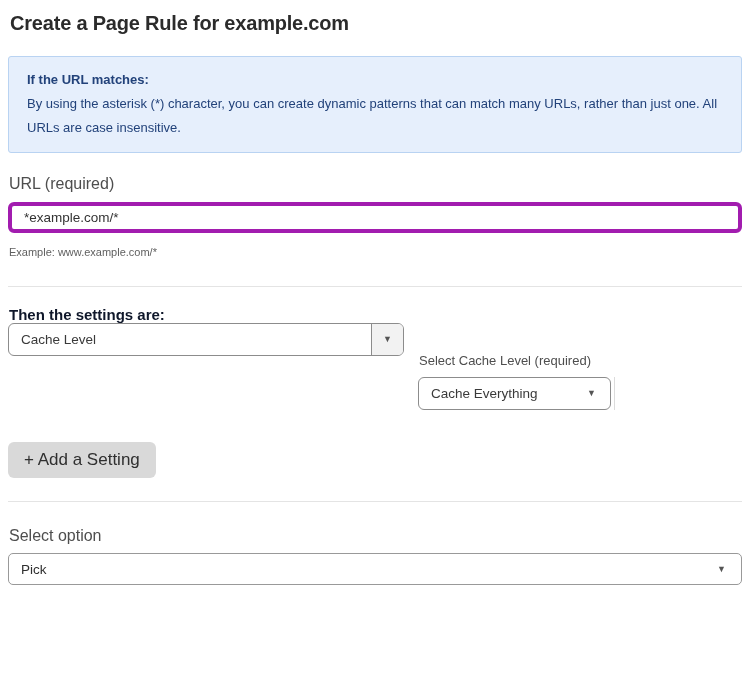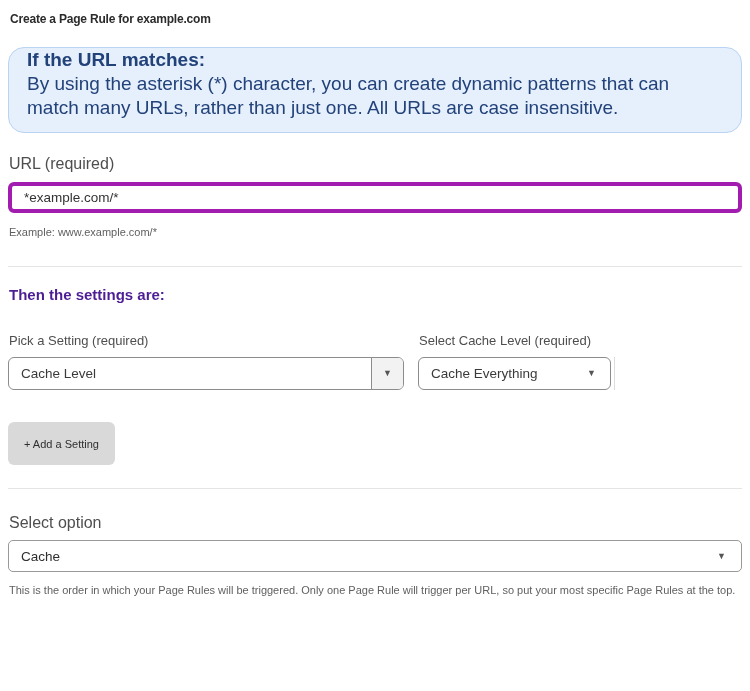--- a/index.html
+++ b/index.html
@@ -7,35 +7,35 @@
   body {
     width: 750px;
     height: 691px;
     font-family: "Liberation Sans", "DejaVu Sans", sans-serif;
     color: #333;
     overflow: hidden;
   }
   .container { padding: 8px 8px 0 8px; }
 
   .page-title {
-    font-size: 12px;
+    font-size: 20px;
     font-weight: bold;
     color: #2b2b2b;
     margin: 4px 0 0 2px;
     letter-spacing: -0.2px;
   }
 
   
   .info-box {
     margin-top: 21px;
     background: var(--info-bg, #e6effc);
     border: 1px solid var(--info-border, #b9d3f2);
-    border-radius: 16px;
-    padding: 0 18px 12px 18px;
-    font-size: 19px;
+    border-radius: 3px;
+    padding: 11px 18px 12px 18px;
+    font-size: 13px;
     line-height: 24px;
     color: var(--info-text, #22427a);
   }
   .info-box .info-heading { font-weight: bold; }
   .info-box a.info-link {
     color: var(--link-blue, #2a62c9);
     text-decoration: underline;
     cursor: pointer;
   }
 
@@ -70,21 +70,21 @@
 
   .divider {
     border: none;
     border-top: 1px solid #e4e4e4;
     margin-top: 23px;
   }
 
   .section-heading {
     font-size: 15px;
     font-weight: bold;
-    color: #4c1d95;
+    color: #0f172a;
     margin-top: 19px;
     margin-left: 1px;
   }
 
   .settings-row { display: flex; gap: 14px; }
   .settings-col-label {
     font-size: 13px;
     color: #4e4e4e;
     margin-top: 30px;
     margin-bottom: 9px;
@@ -143,24 +143,24 @@
     margin-left: 3px;
     align-self: flex-end;
   }
   .picker-group { display: flex; flex-direction: column; }
   .picker-with-divider { display: flex; }
 
   .btn {
     display: inline-flex;
     align-items: center;
     justify-content: center;
-    height: 43px;
+    height: 36px;
     border: none;
     border-radius: 6px;
-    font-size: 11px;
+    font-size: 17px;
     font-family: "Liberation Sans", "DejaVu Sans", sans-serif;
     cursor: pointer;
     padding: 0 16px;
   }
   .btn-gray { background: #d9d9d9; color: #2f2f2f; }
 
   .add-setting-btn { margin-top: 32px; }
 
   
   .wide-select {
@@ -196,21 +196,20 @@
   <div class="field-label">URL (required)</div>
   <input class="text-input" type="text" value="*example.com/*" style="">
   <div class="helper-text">Example: www.example.com/*</div>
 
   <hr class="divider">
 
   <div class="section-heading">Then the settings are:</div>
 
   <div class="settings-row">
     <div class="picker-group">
-      <div class="settings-col-label">Pick a Setting (required)</div>
       <div class="split-select">
         <div class="select-value">Cache Level</div>
         <div class="select-arrow-seg">
           <span class="arrow-glyph">▼</span>
         </div>
       </div>
     </div>
     <div class="picker-group">
       <div class="settings-col-label">Select Cache Level (required)</div>
       <div class="picker-with-divider">
@@ -223,22 +222,21 @@
     </div>
   </div>
 
   <button class="btn btn-gray add-setting-btn">+ Add a Setting</button>
 
   <hr class="divider">
 
 
   <div class="field-label order-label">Select option</div>
   <div class="wide-select">
-    <span>Cache</span>
+    <span>Pick</span>
     <span class="arrow-glyph">▼</span>
   </div>
-  <div class="helper-text order-helper">This is the order in which your Page Rules will be triggered. Only one Page Rule will trigger per URL, so put your most specific Page Rules at the top.</div>
 
   
 
   
 
 </div>
 
 </body></html>

